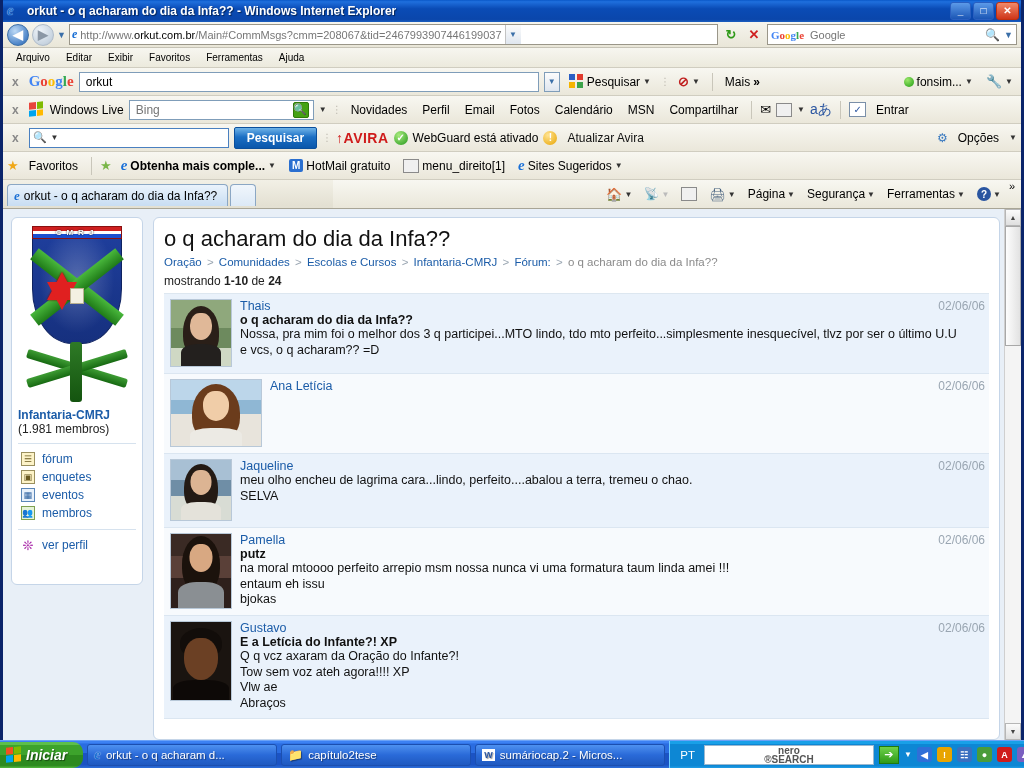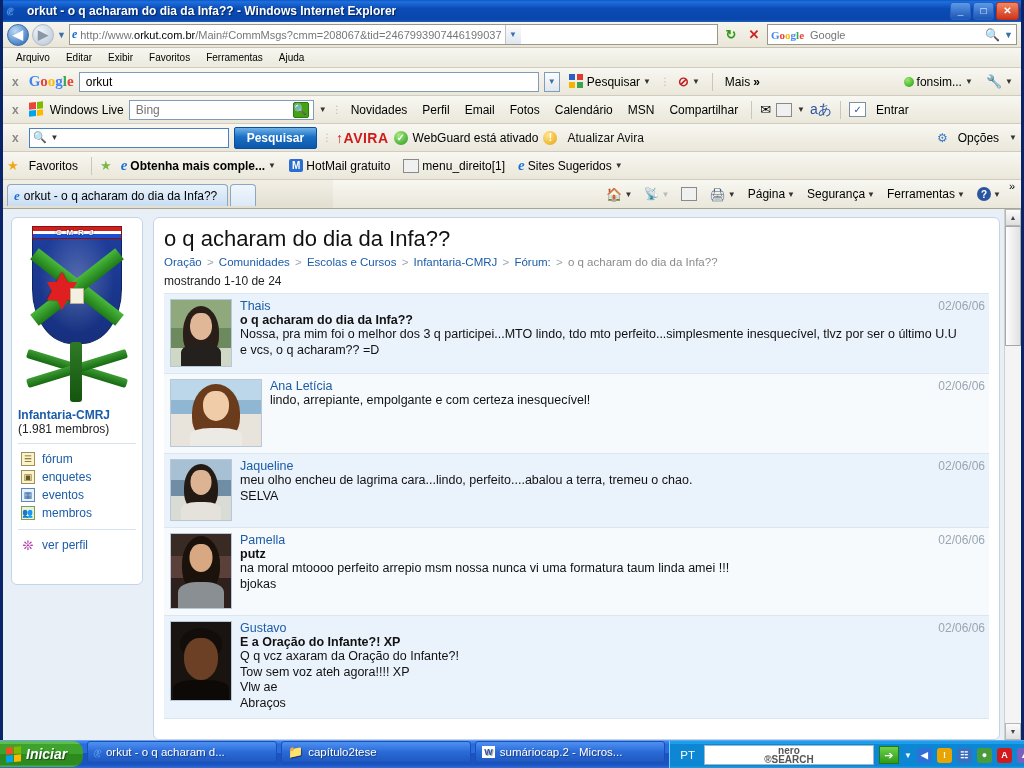--- a/index.html
+++ b/index.html
@@ -354,21 +354,21 @@
     margin: 2px 0 4px; font-family: "Liberation Sans", sans-serif;
   }
   .breadcrumb { font-size: 11.5px; color: #8a8a8a; padding-bottom: 4px; }
   .breadcrumb a { color: #1b5ca8; text-decoration: none; }
   .breadcrumb .sep { color: #9aa6b2; padding: 0 2px; }
   .showrow {
     display: flex; justify-content: space-between; align-items: baseline;
     font-size: 12px; color: #222; padding: 2px 0 5px;
     border-bottom: 1px solid #dde7f0;
   }
-  .showrow b { font-weight: normal; margin-top: 18px; }
+  .showrow b { font-weight: bold; margin-top: 18px; }
   .pager { font-size: 12px; }
   .pager .dim { color: #aaa; }
   .pager a { color: #1b5ca8; text-decoration: none; }
   .pager .bar { color: #c8c8c8; padding: 0 5px; }
 
   .post {
     display: flex; gap: 8px; padding: 5px 4px 6px 6px;
     border-bottom: 1px solid #dbe6f1;
     position: relative;
   }
@@ -424,21 +424,21 @@
     background: linear-gradient(to right,#fdfdfd,#e2e2e2);
     border: 1px solid #a8a8a8;
   }
 
   
   #taskbar {
     position: absolute; left: 0; bottom: 0;
     width: 1024px; height: 28px;
     background: linear-gradient(to bottom,#3c81f3 0 8%, #2a6ce0 10% 45%, #1b53c4 45% 88%, #2f6fd8 100%);
     border-top: 1px solid #6ba2f7;
-    display: flex; align-items: flex-start; gap: 4px;
+    display: flex; align-items: center; gap: 4px;
   }
   .start {
     height: 26px; padding: 0 16px 0 6px;
     background: linear-gradient(to bottom,#5dbf4a 0 10%, #3da32c 12% 50%, #2d8a1f 50% 90%, #55b83f 100%);
     border-radius: 0 10px 10px 0;
     display: flex; align-items: center; gap: 5px;
     color: #fff; font-weight: bold; font-style: italic; font-size: 14px;
     text-shadow: 1px 1px 1px rgba(0,0,0,.45);
     flex: none;
   }
@@ -777,21 +777,20 @@
             <span class="av av-bg2"></span>
             <span class="av-hair" style="width:48px;height:58px;top:4px;background:#6b3c1c"></span>
             <span class="av-face" style="width:26px;height:30px;top:11px;background:#f0cda8"></span>
             <span class="av-body" style="width:52px;height:18px;bottom:0;background:#eceae4"></span>
           </div>
           <div class="post-body">
             <div class="post-head">
               <a class="post-author">Ana Letícia</a>
               <span class="post-date">02/06/06</span>
             </div>
-            <div class="post-text">lindo, arrepiante, empolgante e com certeza inesquecível!</div>
           </div>
         </div>
 
         <div class="post odd">
           <div class="avatar" style="height:62px">
             <span class="av av-bg3"></span>
             <span class="av-hair" style="width:34px;height:48px;top:4px;background:#231a14"></span>
             <span class="av-face" style="width:21px;height:25px;top:10px;background:#dcb493"></span>
             <span class="av-body" style="width:40px;height:18px;bottom:0;background:#e4e2da"></span>
           </div>
@@ -812,37 +811,38 @@
             <span class="av-face" style="width:23px;height:28px;top:10px;background:#d8a882"></span>
             <span class="av-body" style="width:46px;height:26px;bottom:0;background:#8a8f93"></span>
           </div>
           <div class="post-body">
             <div class="post-head">
               <a class="post-author">Pamella</a>
               <span class="post-date">02/06/06</span>
             </div>
             <div class="post-subject">putz</div>
             <div class="post-text">na moral mtoooo perfeito arrepio msm nossa nunca vi uma formatura taum linda amei !!!</div>
+            <div class="post-text">entaum eh issu</div>
             <div class="post-text">bjokas</div>
           </div>
         </div>
 
         <div class="post odd">
           <div class="avatar" style="height:80px">
             <span class="av av-bg5"></span>
             <span class="av-hair" style="width:42px;height:30px;top:6px;background:#120d0a"></span>
             <span class="av-face" style="width:34px;height:42px;top:16px;background:#6b4024"></span>
             <span class="av-body" style="width:56px;height:20px;bottom:0;background:#0d0907"></span>
           </div>
           <div class="post-body">
             <div class="post-head">
               <a class="post-author">Gustavo</a>
               <span class="post-date">02/06/06</span>
             </div>
-            <div class="post-subject">E a Oração do Infante?! XP</div>
+            <div class="post-subject">E a Letícia do Infante?! XP</div>
             <div class="post-text">Q q vcz axaram da Oração do Infante?!</div>
             <div class="post-text">Tow sem voz ateh agora!!!! XP</div>
             <div class="post-text">Vlw ae</div>
             <div class="post-text">Abraços</div>
           </div>
         </div>
 
       </div>
     </div>
 

